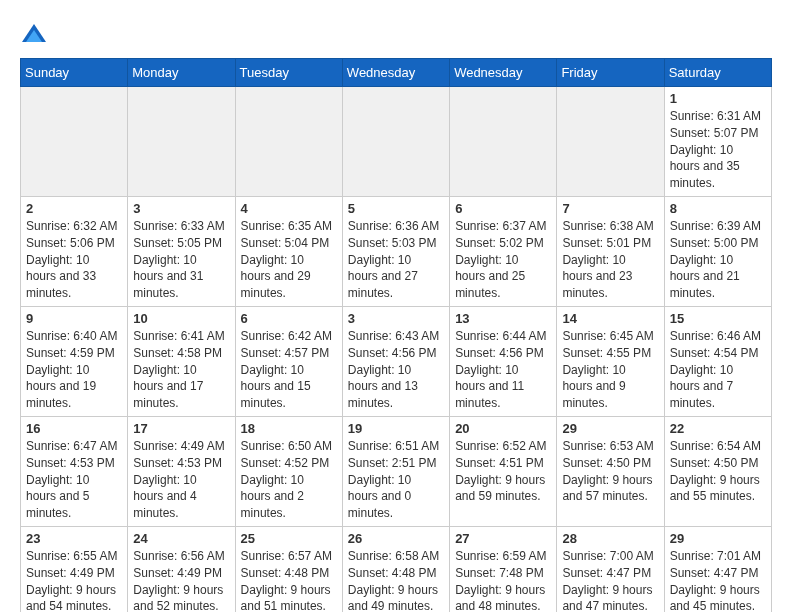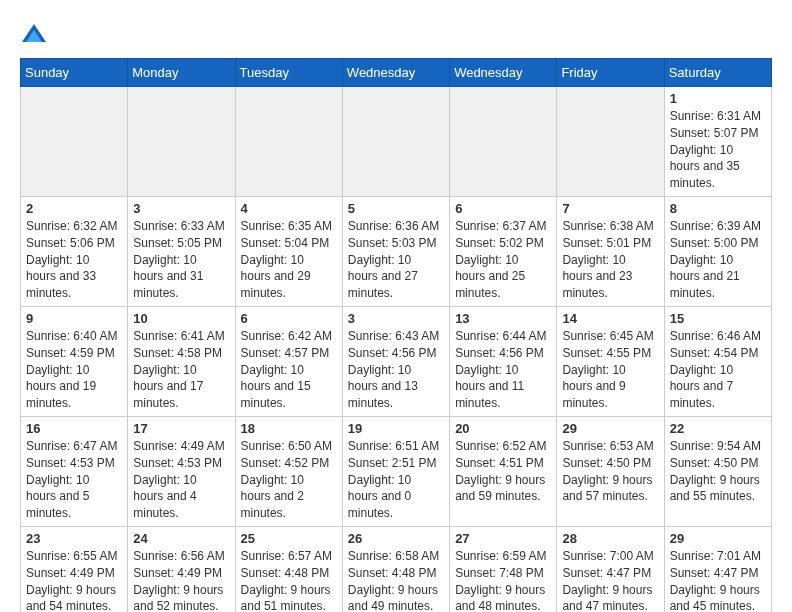--- a/index.html
+++ b/index.html
@@ -248,21 +248,21 @@
 Daylight: 9 hours and 59 minutes.</div>
         </td>
         <td>
           <span class="day-number">29</span>
           <div class="day-info">Sunrise: 6:53 AM
 Sunset: 4:50 PM
 Daylight: 9 hours and 57 minutes.</div>
         </td>
         <td>
           <span class="day-number">22</span>
-          <div class="day-info">Sunrise: 9:54 AM
+          <div class="day-info">Sunrise: 6:54 AM
 Sunset: 4:50 PM
 Daylight: 9 hours and 55 minutes.</div>
         </td>
       </tr>
       <tr>
         <td>
           <span class="day-number">23</span>
           <div class="day-info">Sunrise: 6:55 AM
 Sunset: 4:49 PM
 Daylight: 9 hours and 54 minutes.</div>

